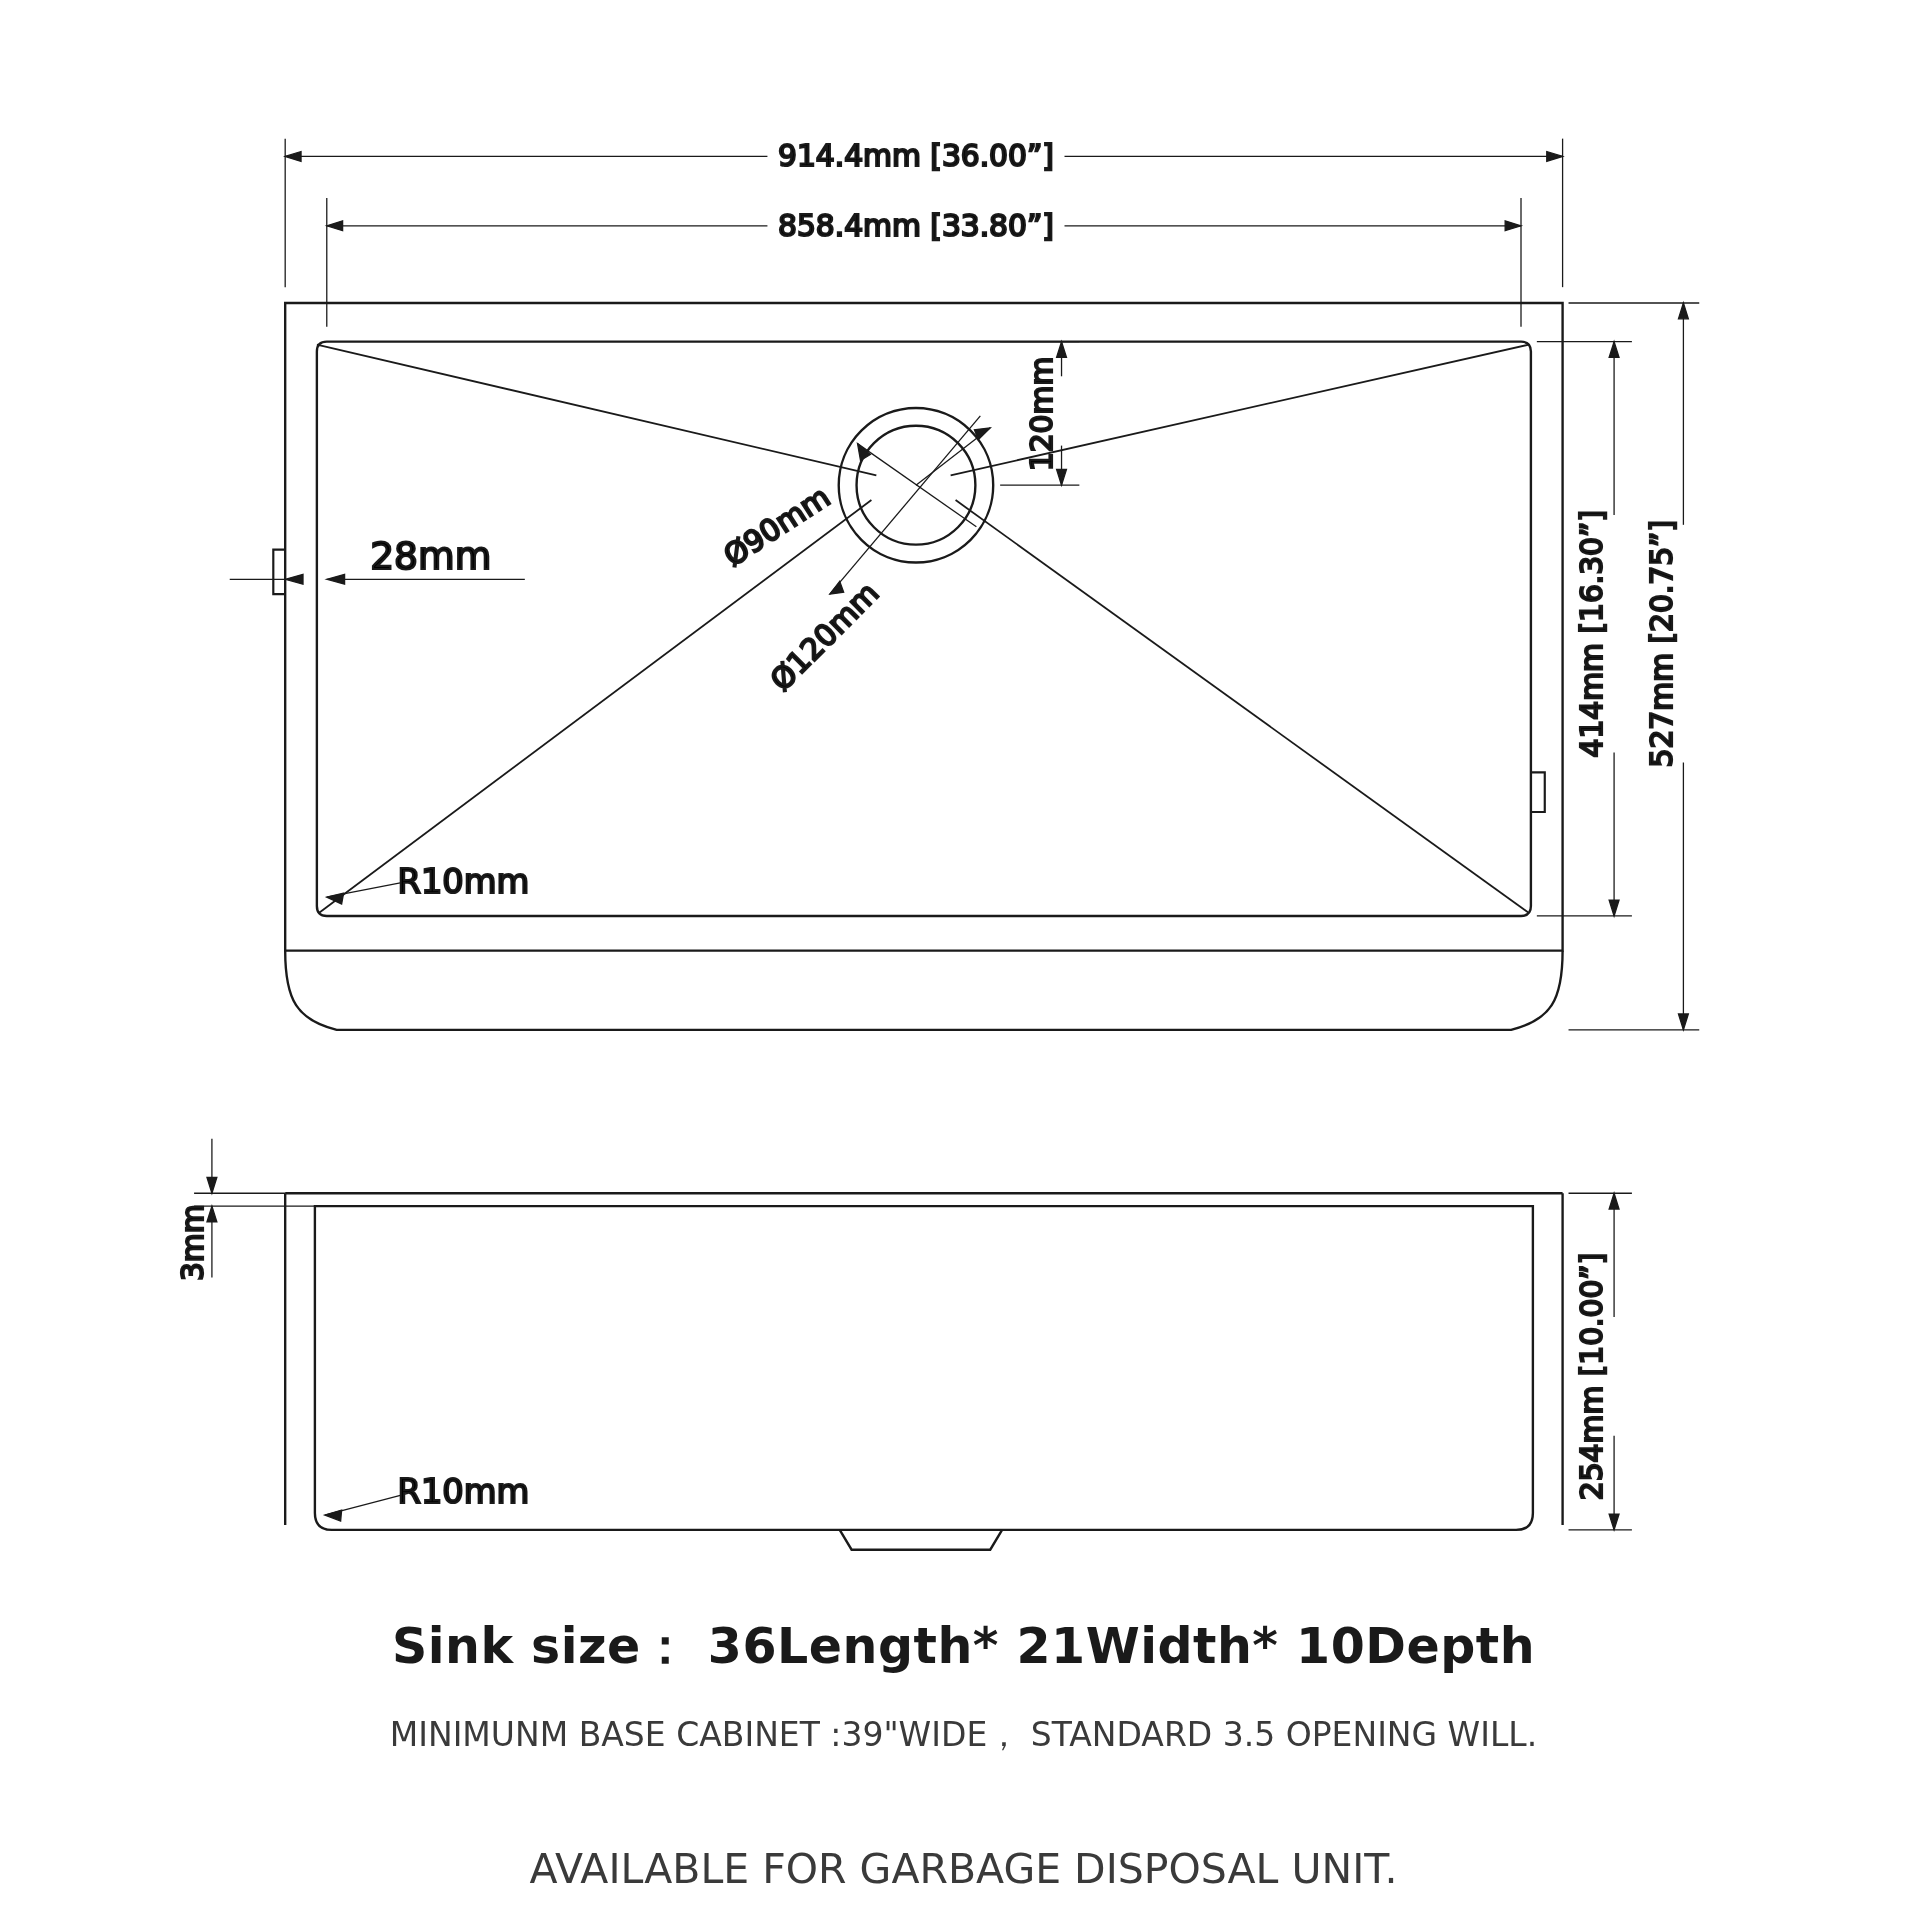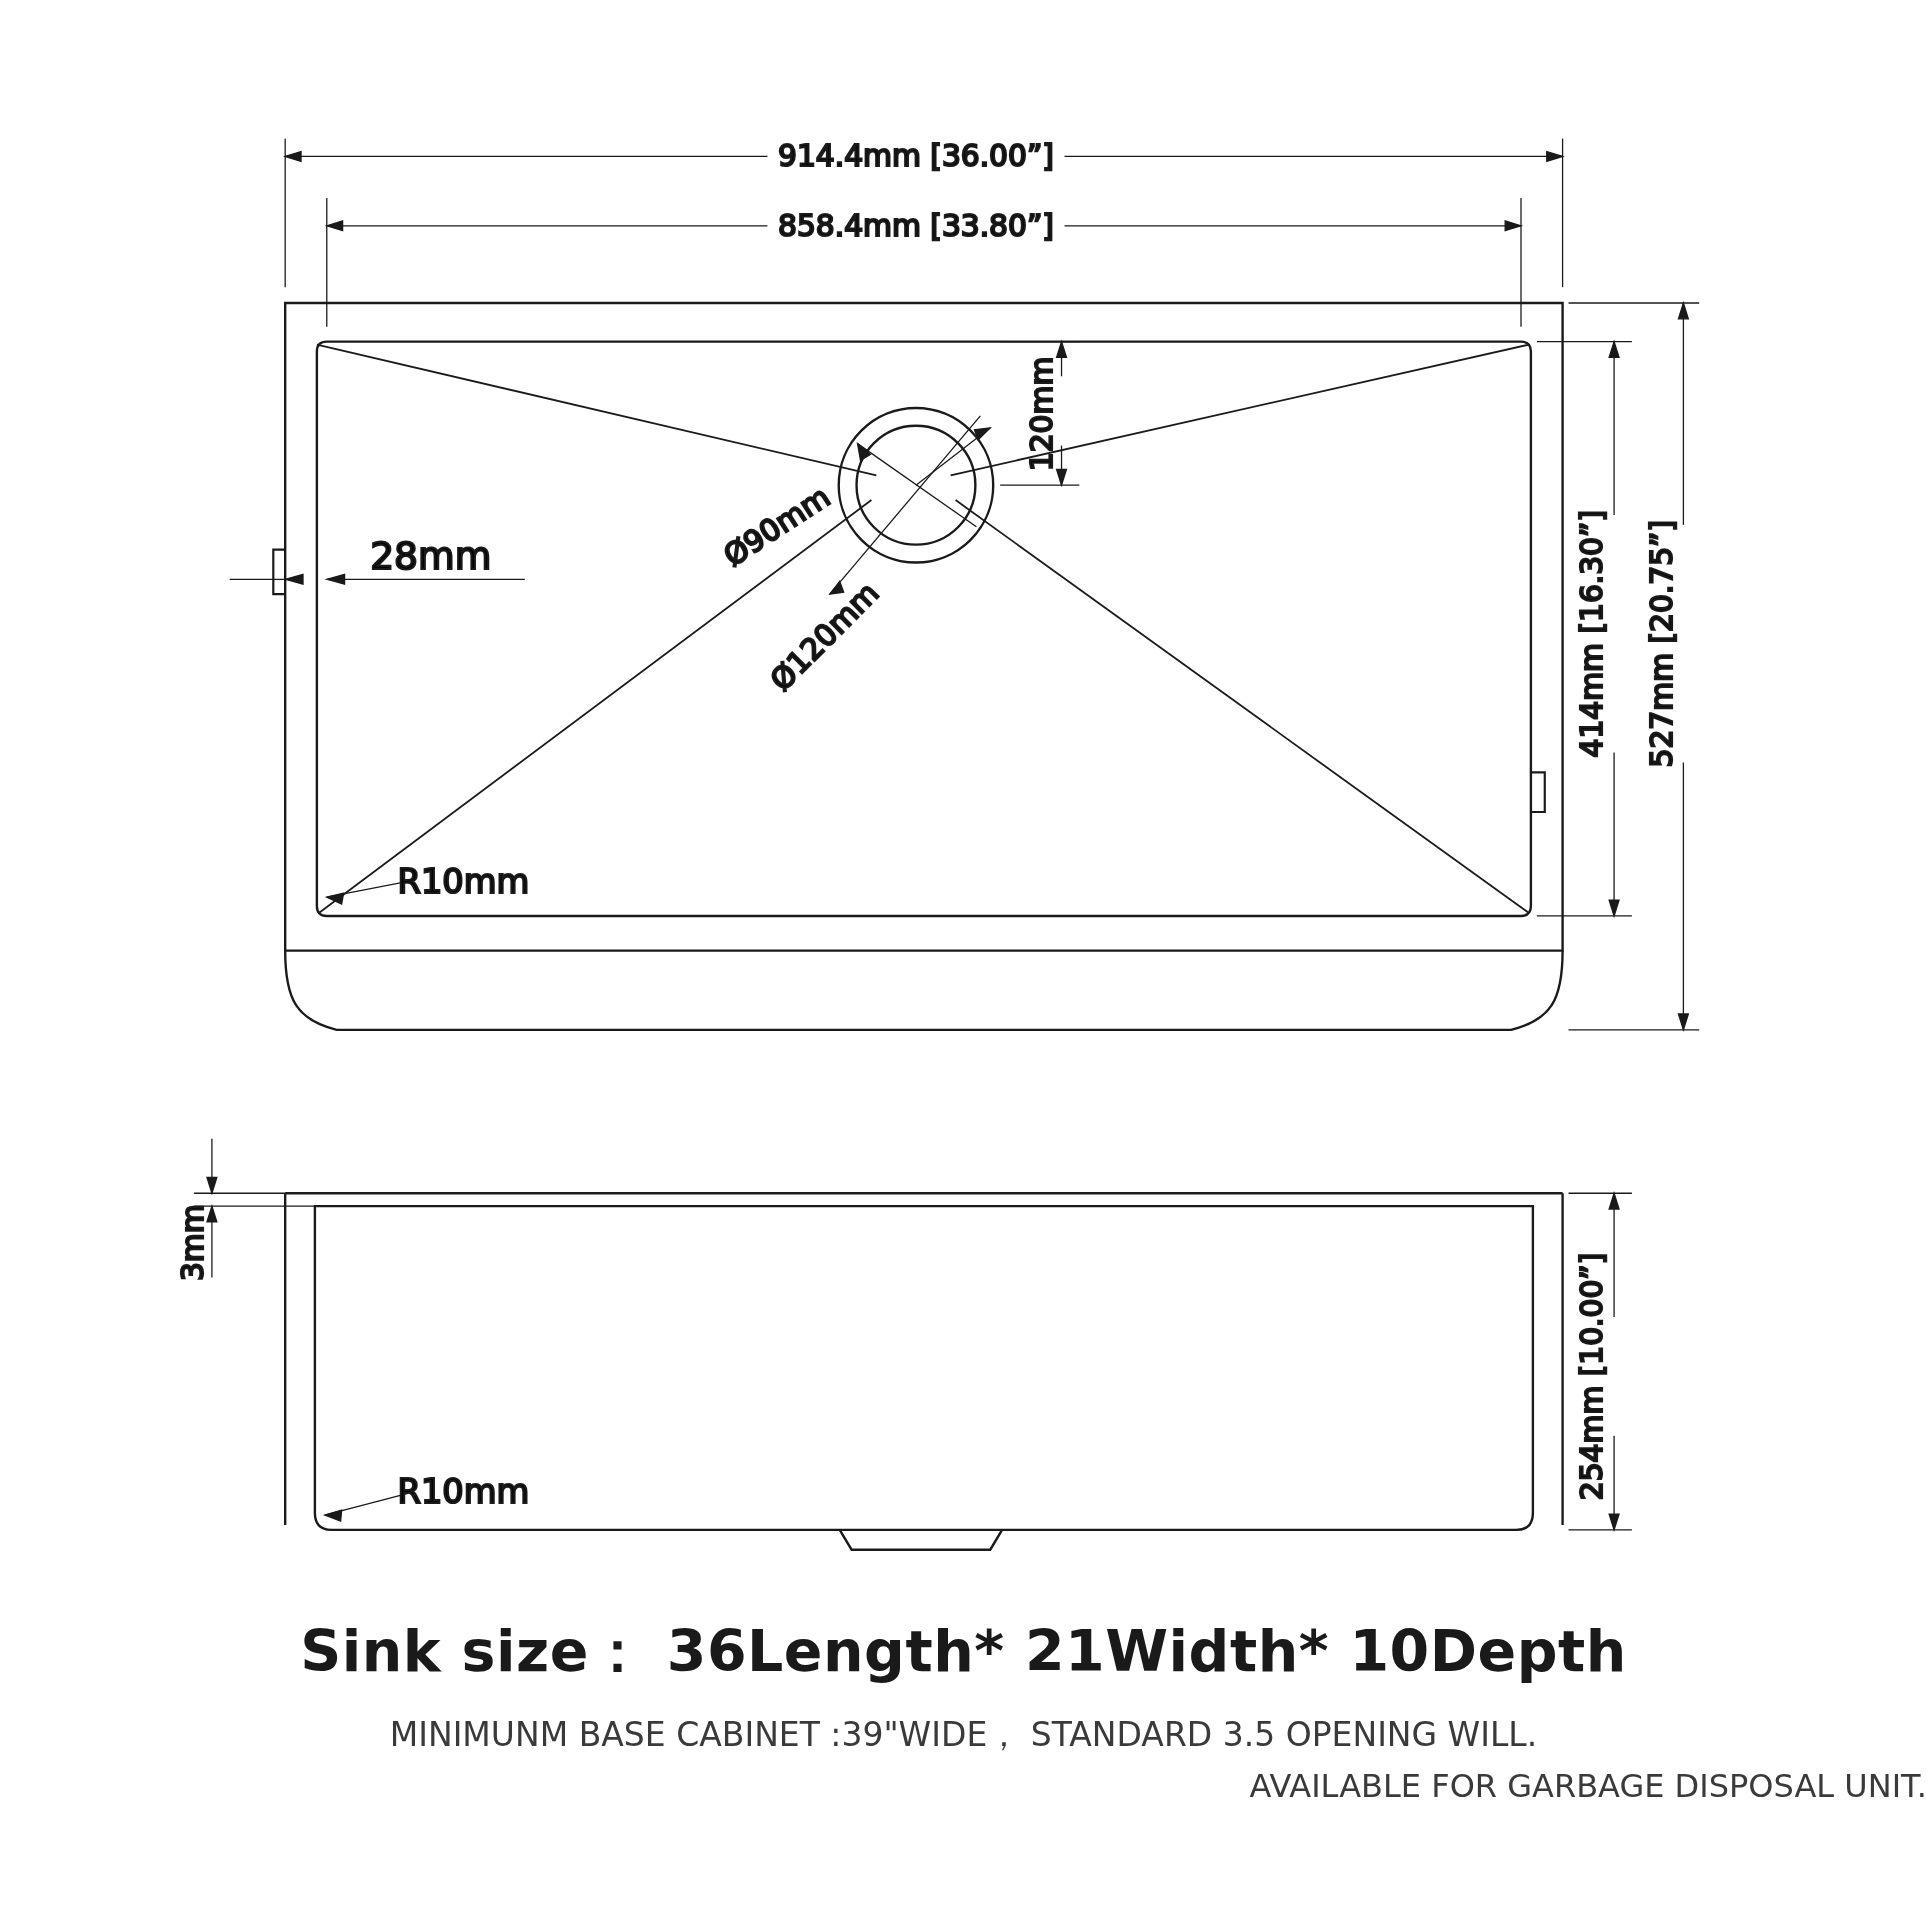--- a/index.html
+++ b/index.html
@@ -23,33 +23,32 @@
     height: 1927px;
   }
   .cap {
     position: absolute;
     width: 100%;
     text-align: center;
     color: #3a3a3a;
   }
   .cap-title {
     top: 1614px;
-    font-size: 57px;
+    font-size: 49px;
     font-weight: bold;
     color: #1a1a1a;
     letter-spacing: 0.5px;
   }
   .cap-l1 {
     top: 1713px;
     font-size: 33px;
   }
   .cap-l2 {
-    top: 1767px;
-    font-size: 32px;
-    text-align: right;
+    top: 1845px;
+    font-size: 41px;
   }
   svg text {
     font-family: "DejaVu Sans", sans-serif;
     fill: #000000;
   }
 </style>
 </head>
 <body>
 
 <svg id="drawing" viewBox="0 0 1946 1946">

